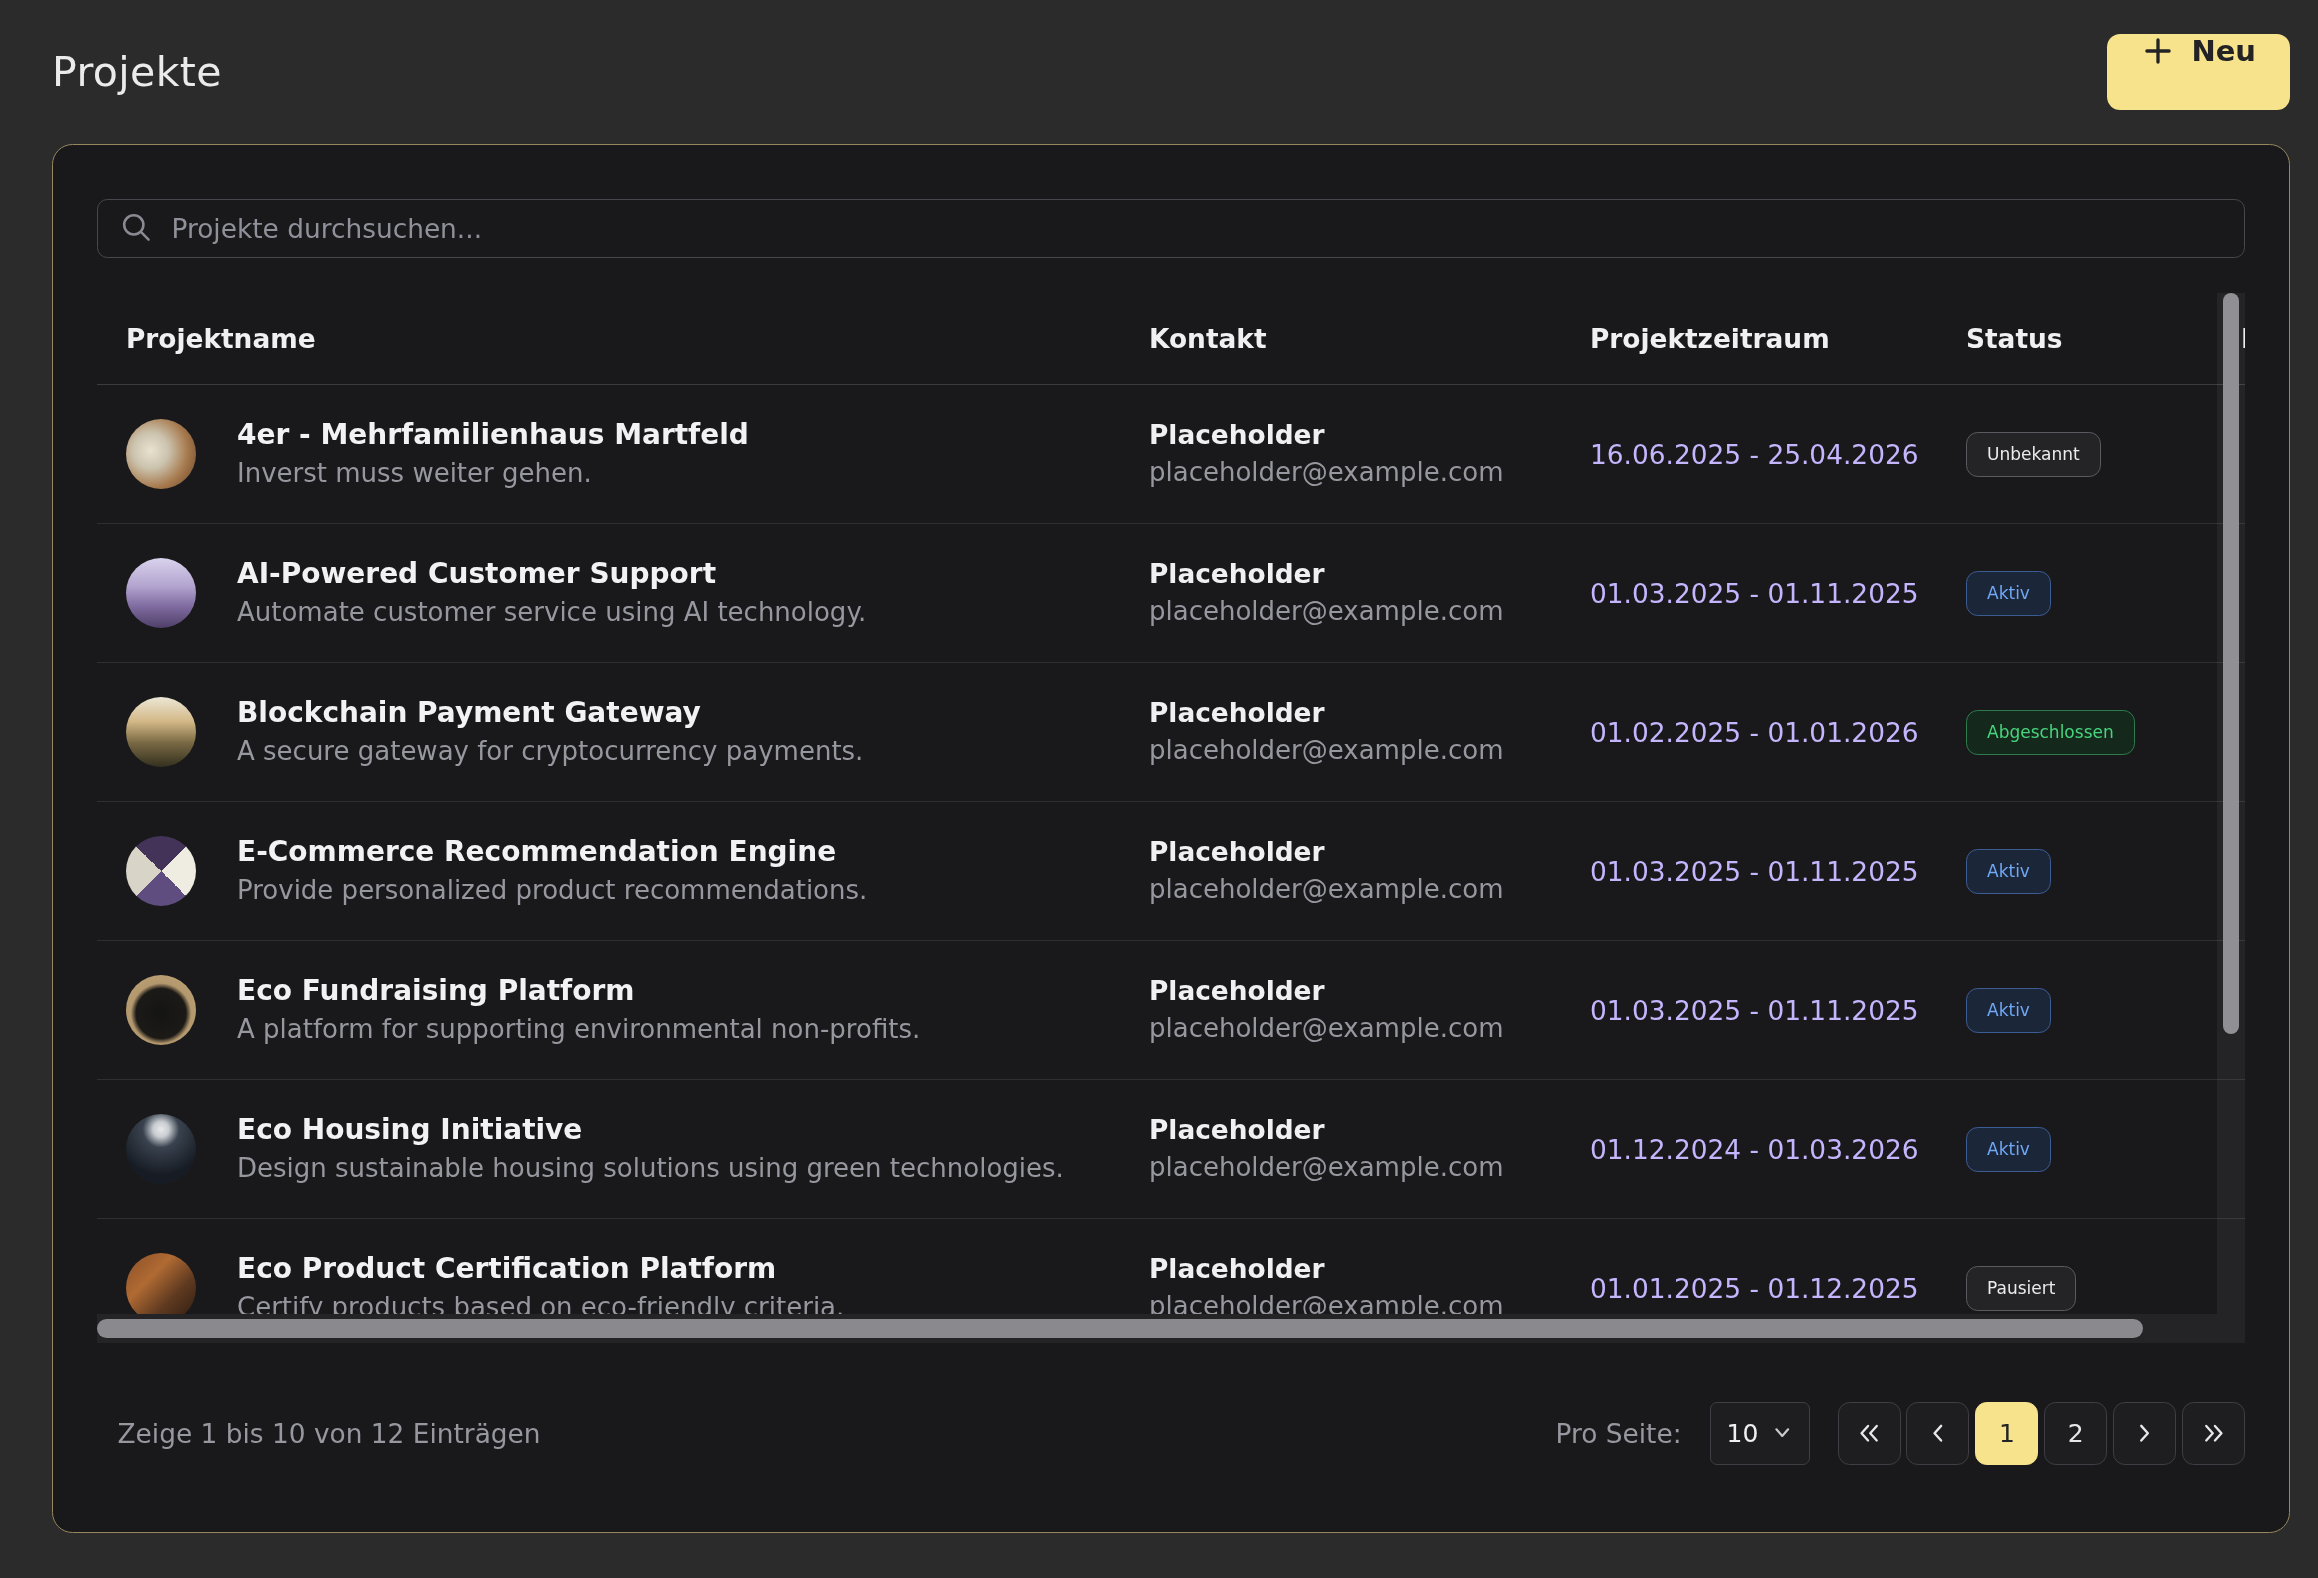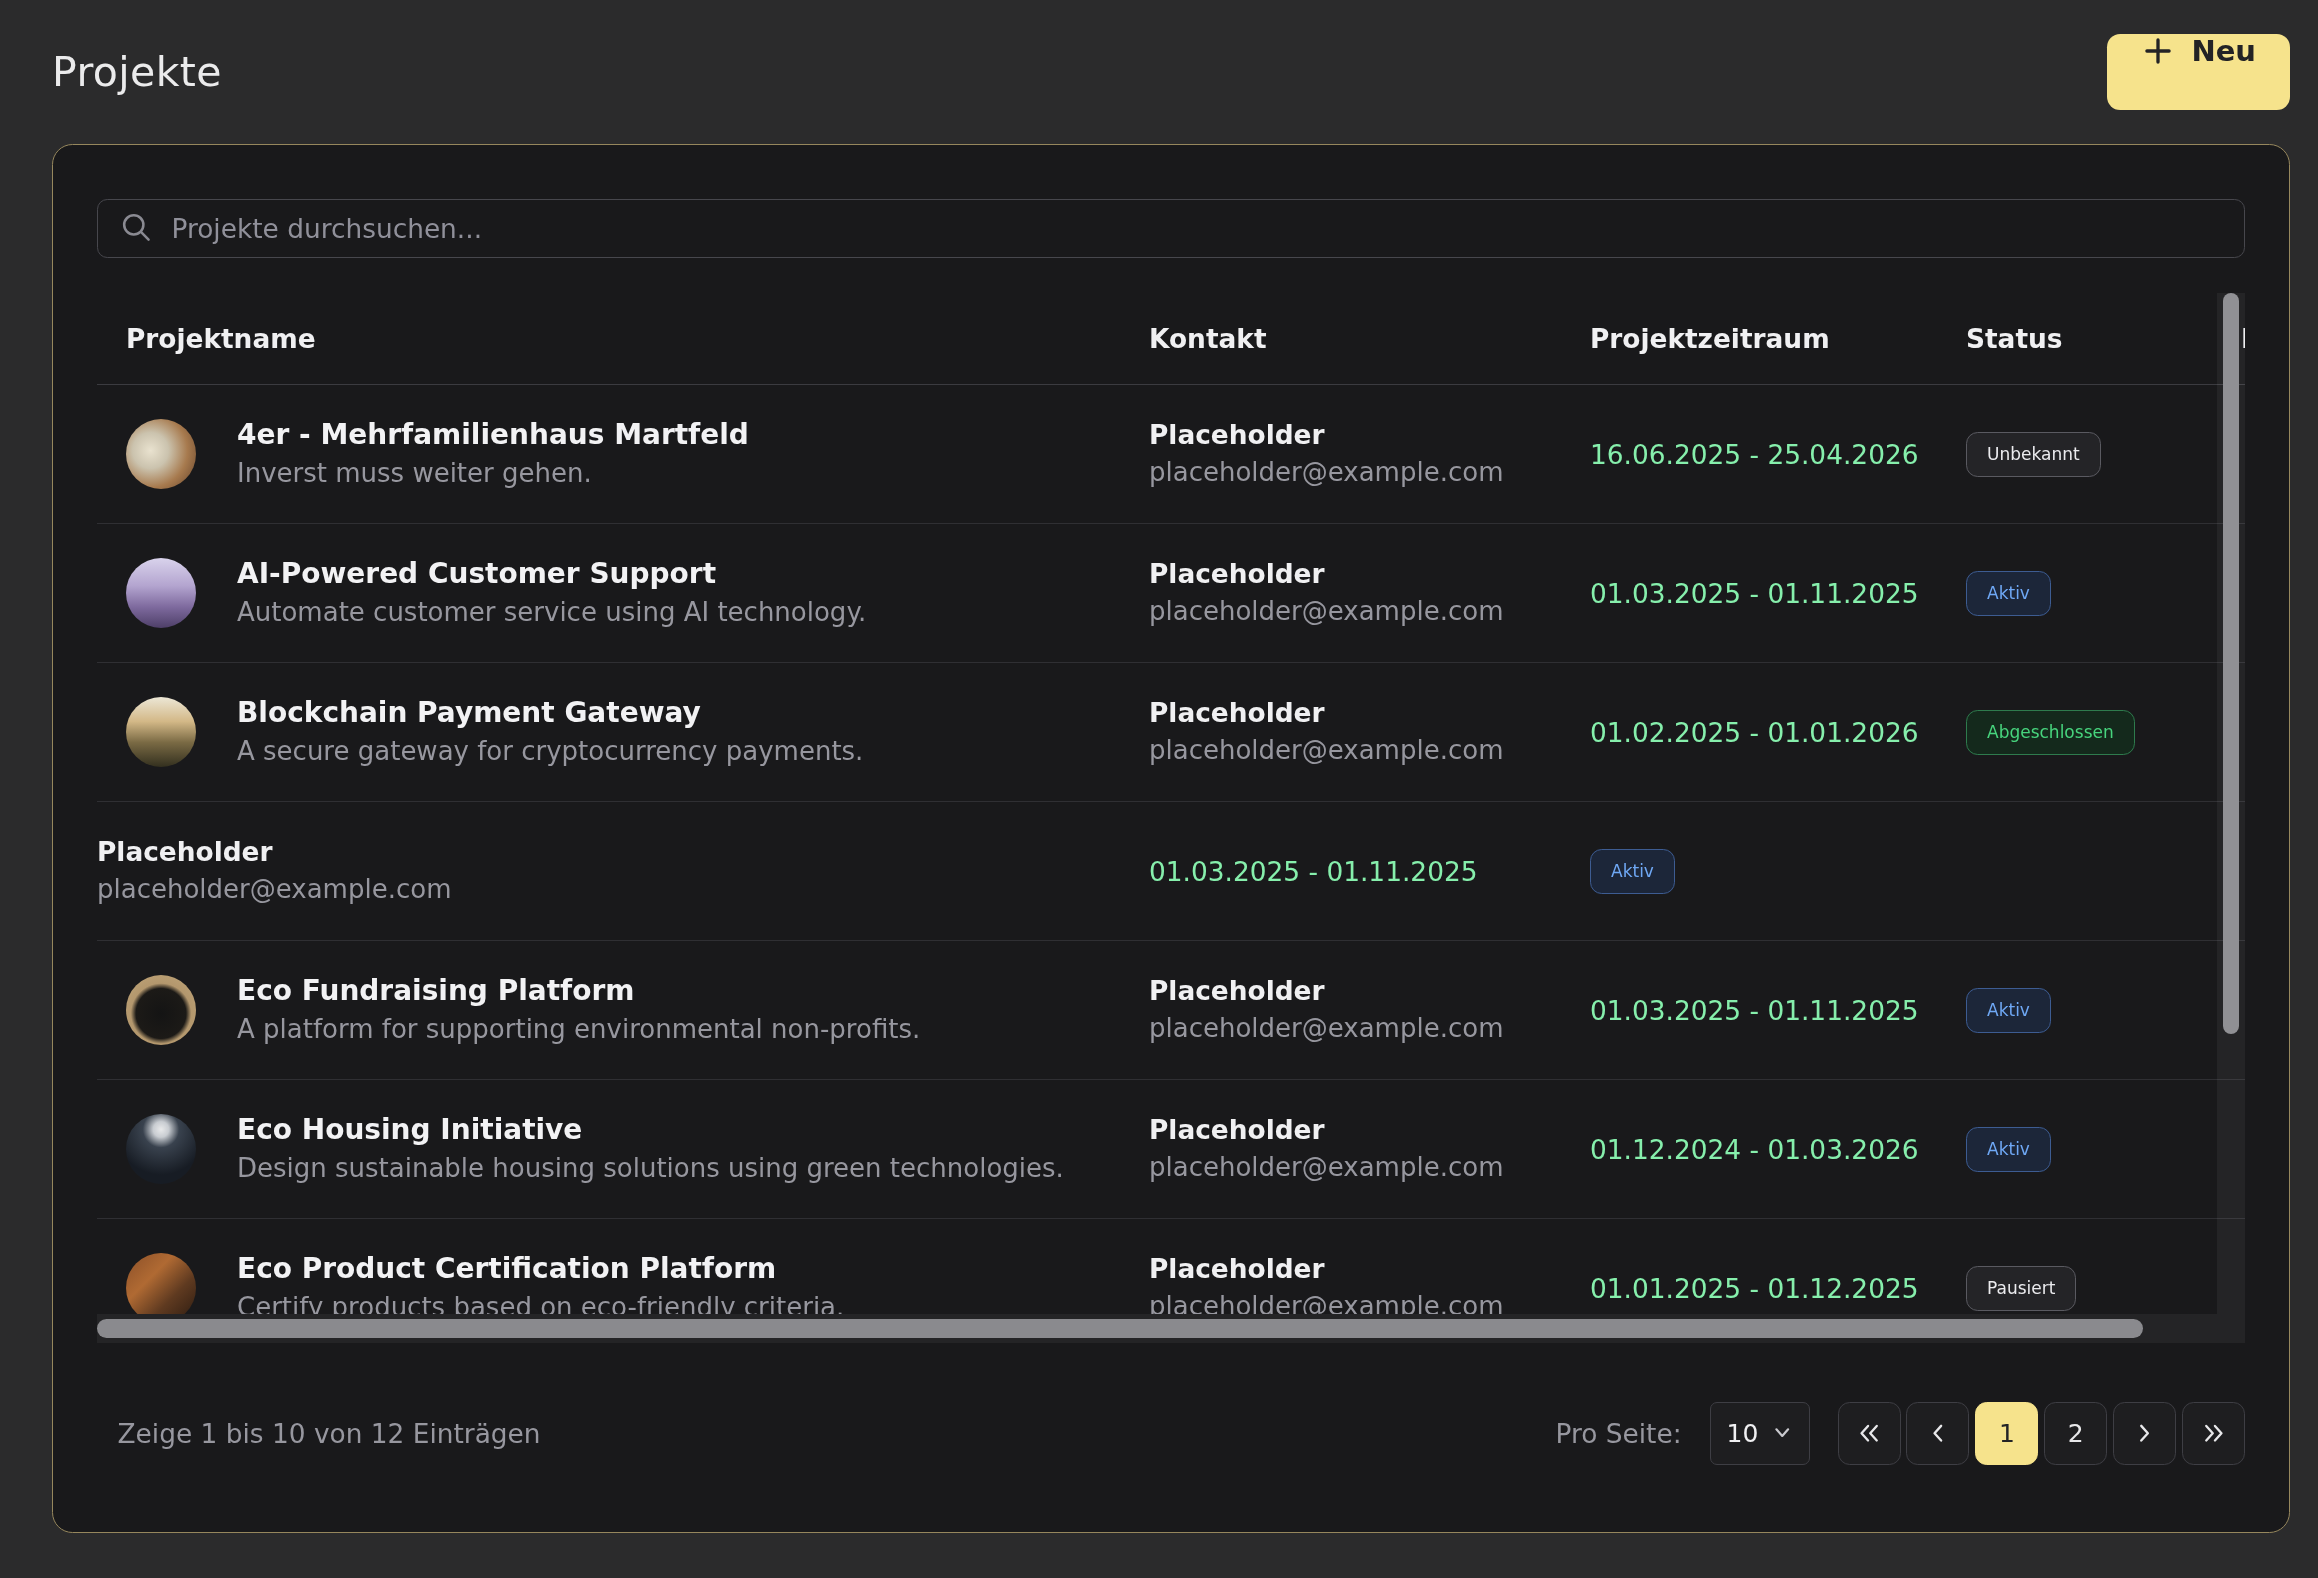--- a/index.html
+++ b/index.html
@@ -63,21 +63,21 @@
   .trow { height:139px; border-bottom:0.7px solid #2f2f33; cursor:pointer; }
   .cell-name { display:flex; align-items:center; gap:41px; padding-left:29px; }
   .avatar {
     width:70px; height:70px; border-radius:50%; flex-shrink:0;
     background:#555;
   }
   .proj-title { font-size:28px; font-weight:600; color:#f2f2f4; line-height:1.3; }
   .proj-desc { font-size:26px; color:#97979f; line-height:1.3; margin-top:4.4px; }
   .contact-name { font-size:26.4px; font-weight:600; color:#f0f0f2; line-height:1.3; }
   .contact-email { font-size:26px; color:#97979f; line-height:1.3; margin-top:4.4px; }
-  .period { font-size:26.4px; color:#86efac; }
+  .period { font-size:26.4px; color:#c4b5fd; }
   .badge {
     display:inline-flex; align-items:center; justify-content:center;
     height:45px; padding:0 20px; border-radius:11.7px;
     font-size:17px; font-weight:500; border:1.5px solid transparent;
     width:max-content;
   }
   .badge--neutral { background:#242427; border-color:#5a5a61; color:var(--c-neutral,#ebebee); }
   .badge--active  { background:#1c2639; border-color:#3d5c92; color:var(--c-active,#6fa8f5); }
   .badge--done    { background:#14291c; border-color:#2e7b4d; color:var(--c-done,#47d47d); }
 
@@ -210,20 +210,27 @@
       <div class="contact-email">placeholder@example.com</div>
     </div>
     <div class="period">01.02.2025 - 01.01.2026</div>
     <div>
       <span class="badge badge--done">Abgeschlossen</span>
     </div>
     <div></div>
   </div>
 
   <div class="trow">
+    <div class="cell-name">
+      <div class="avatar" style="background: conic-gradient(from 45deg, rgb(239, 236, 226) 0deg, rgb(239, 236, 226) 90deg, rgb(95, 77, 128) 90deg, rgb(95, 77, 128) 180deg, rgb(216, 212, 200) 180deg, rgb(216, 212, 200) 270deg, rgb(67, 51, 88) 270deg, rgb(67, 51, 88) 360deg);"></div>
+      <div>
+        <div class="proj-title">E-Commerce Recommendation Engine</div>
+        <div class="proj-desc">Provide personalized product recommendations.</div>
+      </div>
+    </div>
     <div>
       <div class="contact-name">Placeholder</div>
       <div class="contact-email">placeholder@example.com</div>
     </div>
     <div class="period">01.03.2025 - 01.11.2025</div>
     <div>
       <span class="badge badge--active">Aktiv</span>
     </div>
     <div></div>
   </div>

